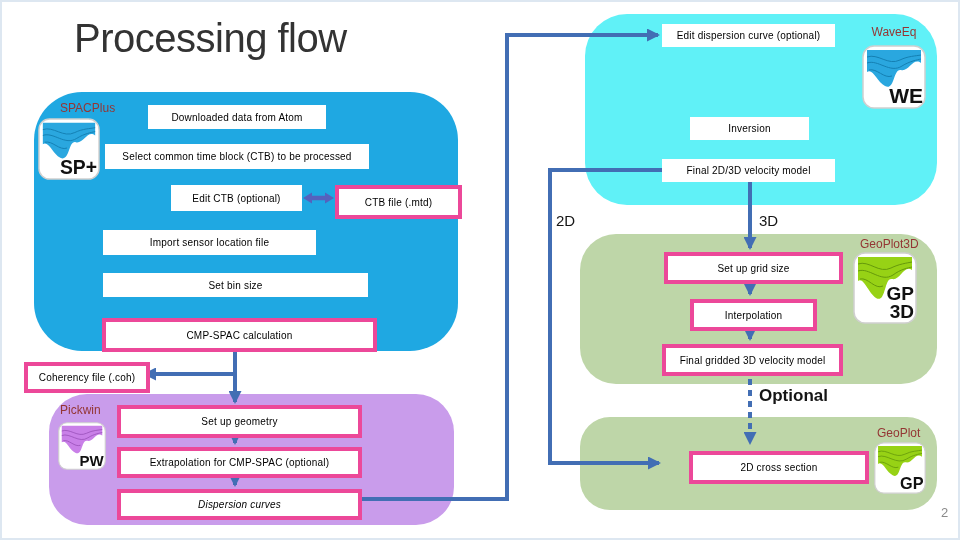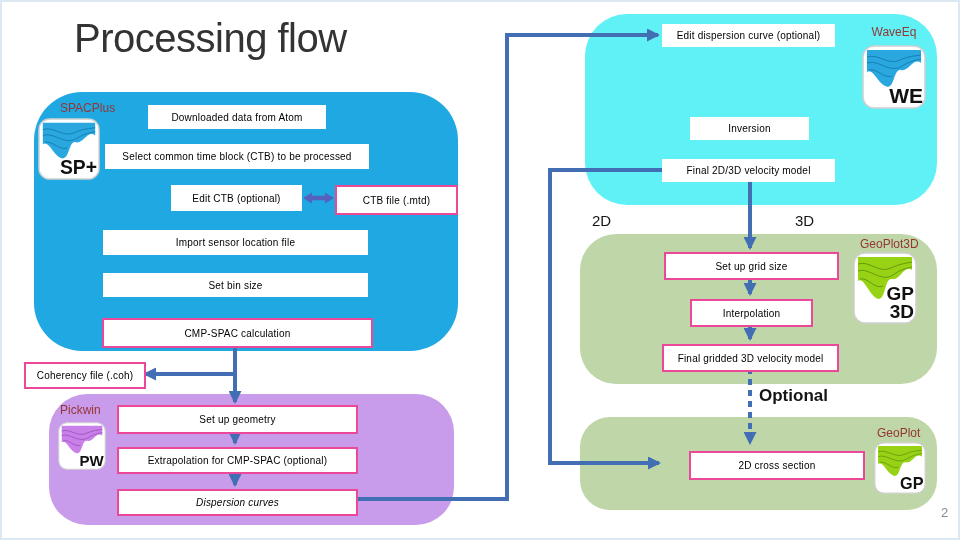--- a/index.html
+++ b/index.html
@@ -16,23 +16,23 @@
   .region-spacplus{left:32px;top:90px;width:424px;height:259px;background:#1fa8e2;border-radius:48px;}
   .region-pickwin{left:47px;top:392px;width:405px;height:131px;background:#c99ceb;border-radius:38px;}
   .region-waveeq{left:583px;top:12px;width:352px;height:191px;background:#60f1f7;border-radius:42px;}
   .region-green{background:#bed6a8;}
   .region-geoplot3d{left:578px;top:232px;width:357px;height:150px;border-radius:36px;}
   .region-geoplot{left:578px;top:415px;width:357px;height:93px;border-radius:30px;}
   .box{
     position:absolute;background:#fff;display:flex;align-items:center;justify-content:center;
     font-size:10px;color:#000;text-align:center;line-height:1.1;letter-spacing:0.2px;z-index:3;
   }
-  .bordered{border:2px solid #ec4899;text-align:center;}
+  .bordered{border:4px solid #ec4899;text-align:center;}
   .applabel{position:absolute;font-size:12px;color:#943634;z-index:3;text-align:center;}
-  .branch{position:absolute;font-size:15px;color:#151515;z-index:3;margin-left:36px;}
+  .branch{position:absolute;font-size:15px;color:#151515;z-index:3;}
   .optional-label{position:absolute;font-size:17px;font-weight:bold;color:#151515;z-index:3;}
   .logo{position:absolute;z-index:3;}
   .pagenum{position:absolute;left:939px;top:503px;font-size:13px;color:#8a8a8a;z-index:3;}
   .connectors{position:absolute;left:0;top:0;z-index:2;}
 </style>
 </head>
 <body>
 
 <div class="slide">
 
@@ -80,21 +80,21 @@
       <path d="M5,12 C16,8 26,21 38,15 C46,11 54,11 59,10"></path>
       <path d="M5,18 C16,14 28,29 40,21 C48,16 55,15 59,14"></path>
       <path d="M7,25 C15,23 22,34 30,31"></path>
     </g>
     <text x="61" y="58" text-anchor="end" font-size="20" font-weight="bold" fill="#111" font-family="Liberation Sans, sans-serif">SP+</text>
   </svg>
   <div class="box" style="left:146px;top:103px;width:178px;height:24px;">Downloaded data from Atom</div>
   <div class="box" style="left:103px;top:142px;width:264px;height:25px;">Select common time block (CTB) to be processed</div>
   <div class="box" style="left:169px;top:183px;width:131px;height:26px;">Edit CTB (optional)</div>
   <div class="box bordered" style="left:333px;top:183px;width:119px;height:26px;">CTB file (.mtd)</div>
-  <div class="box" style="left:101px;top:228px;width:265px;height:25px;">Import sensor location file</div>
+  <div class="box" style="left:101px;top:228px;width:213px;height:25px;">Import sensor location file</div>
   <div class="box" style="left:101px;top:271px;width:265px;height:24px;">Set bin size</div>
   <div class="box bordered" style="left:100px;top:316px;width:267px;height:26px;">CMP-SPAC calculation</div>
 
   <div class="box bordered" style="left:22px;top:360px;width:118px;height:23px;">Coherency file (.coh)</div>
 
   <div class="applabel" style="left:58px;top:401px;">Pickwin</div>
   <svg class="logo" style="left:56px;top:420px;" width="48" height="48" viewBox="0 0 64 64">
     <rect x="1" y="1" width="62" height="62" rx="11" fill="#fff" stroke="#cfcfcf" stroke-width="1.5"></rect>
     <path d="M5,5 H59 V18 C51,12 47,27 39,25 C31,23 33,46 23,41 C15,37 11,23 5,27 Z" fill="#c980e8"></path>
     <g stroke="#8e44ad" stroke-width="1" fill="none" opacity="0.85">

